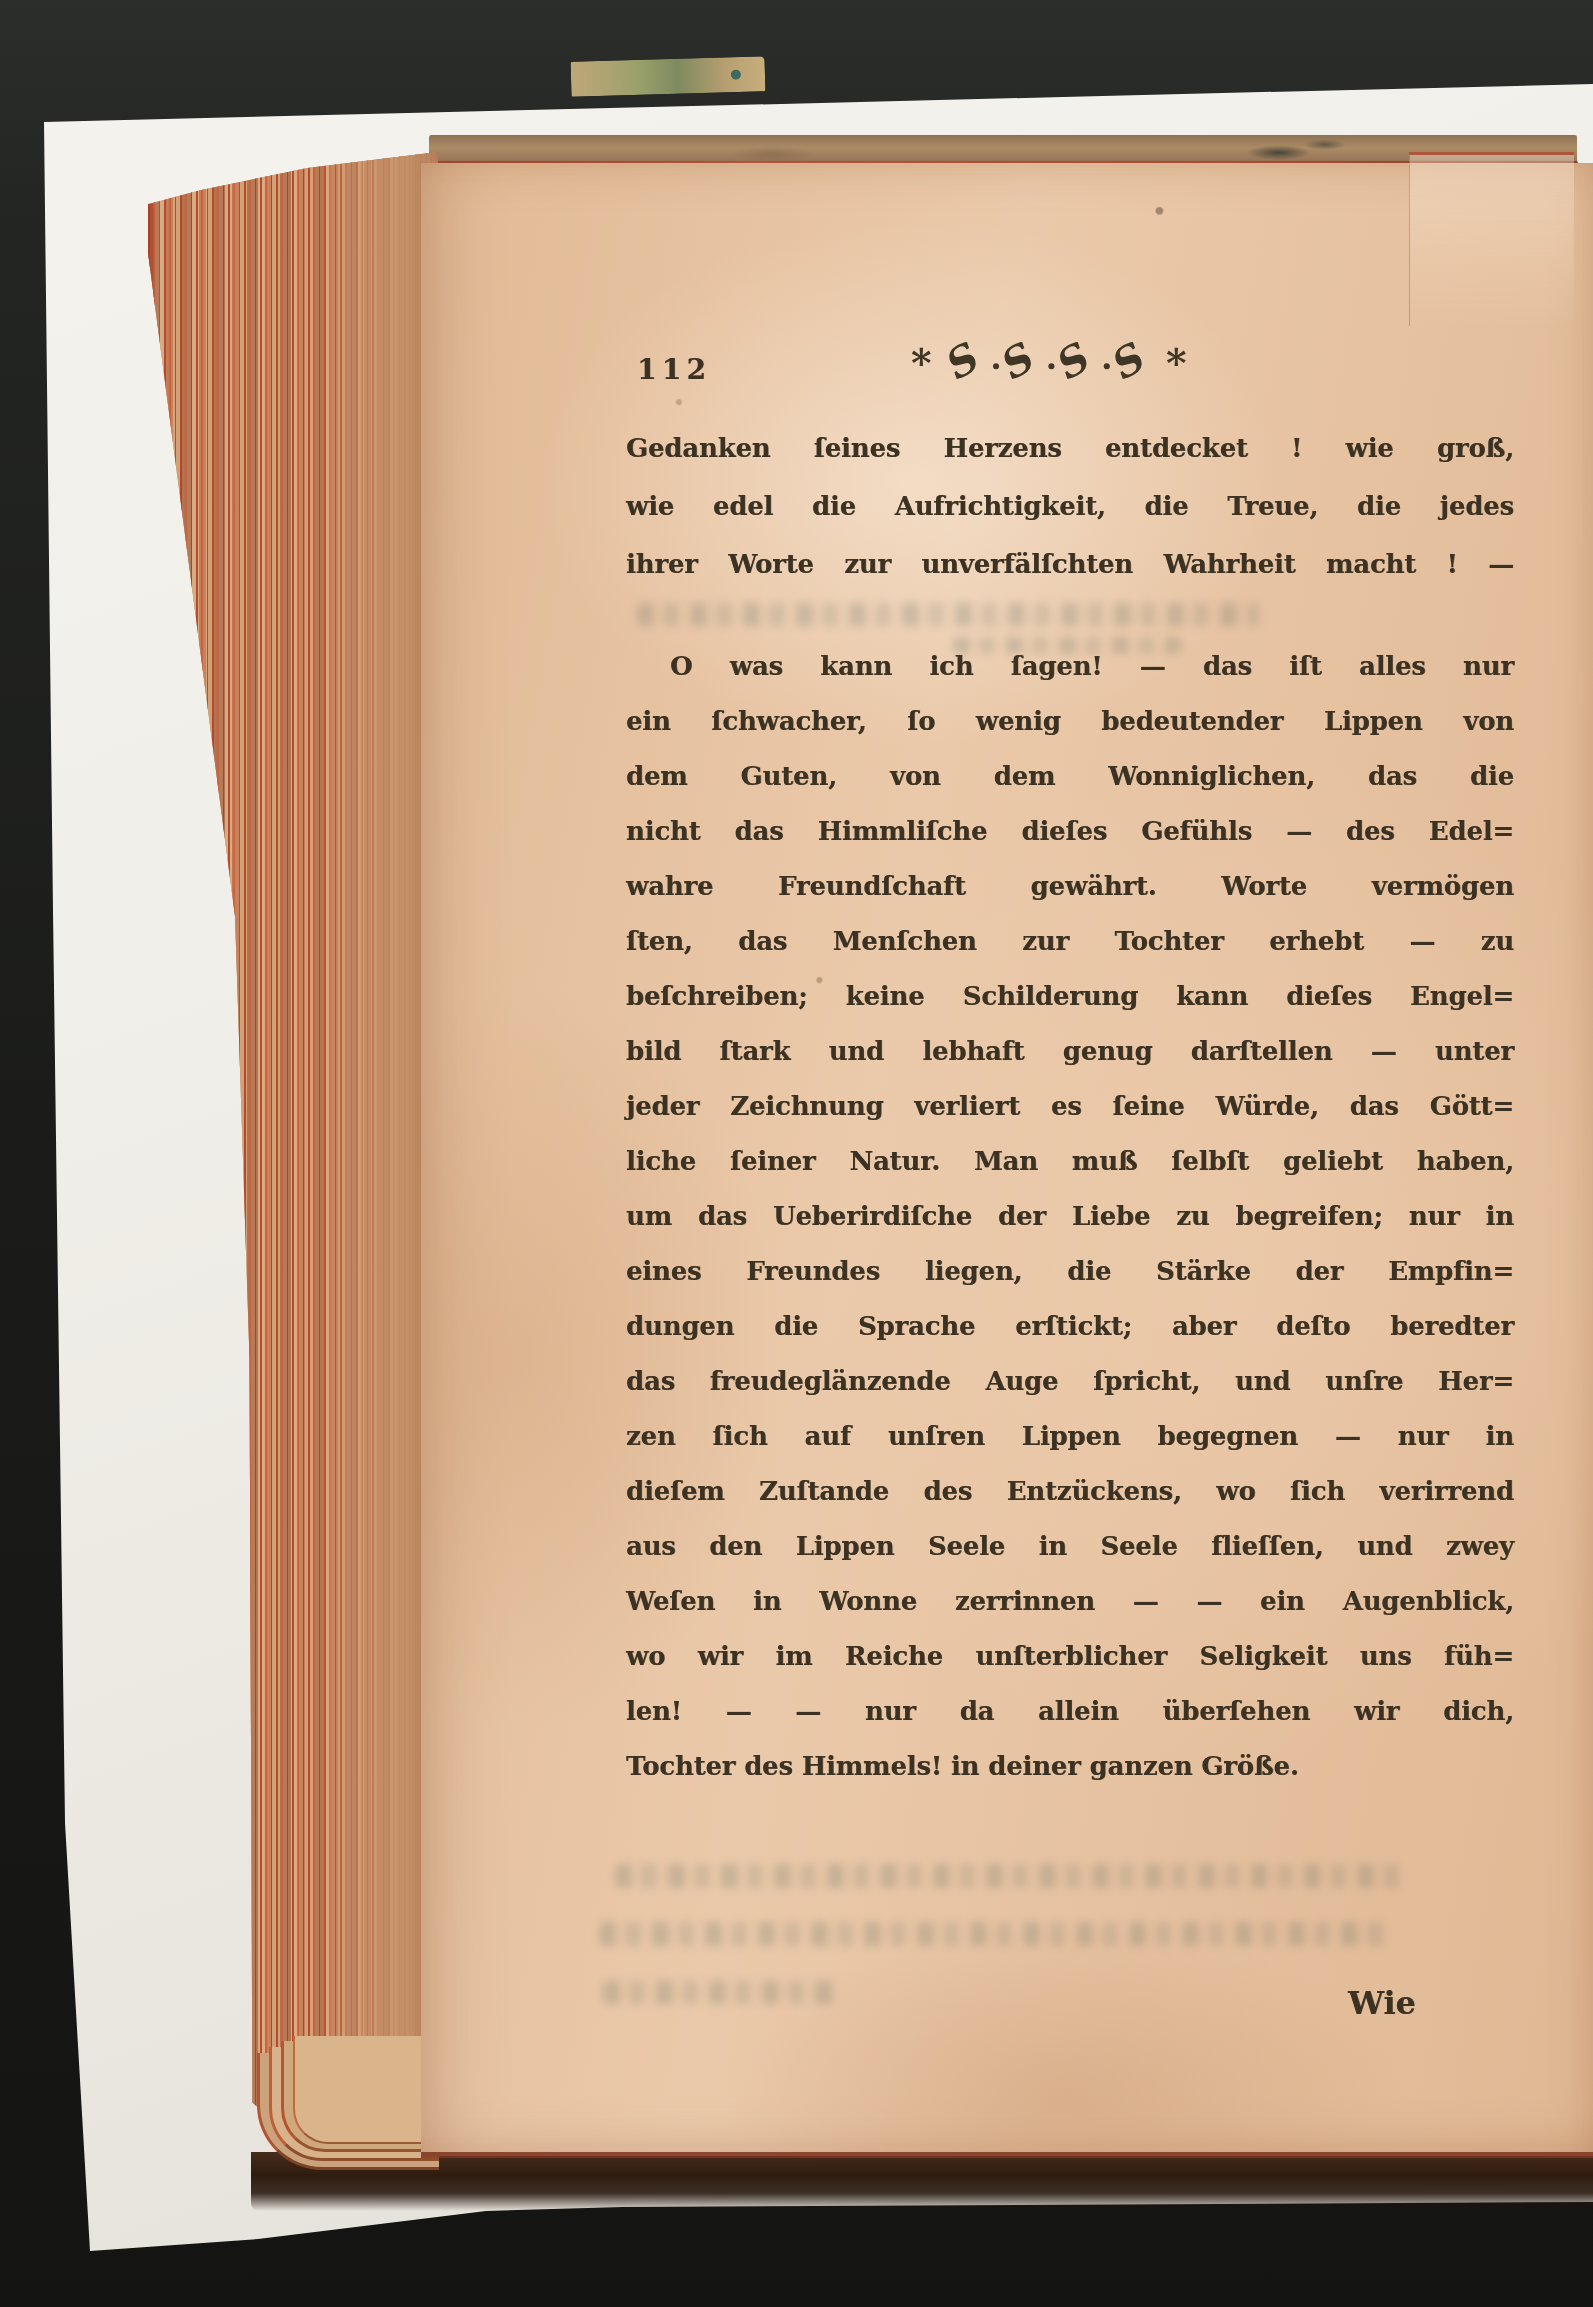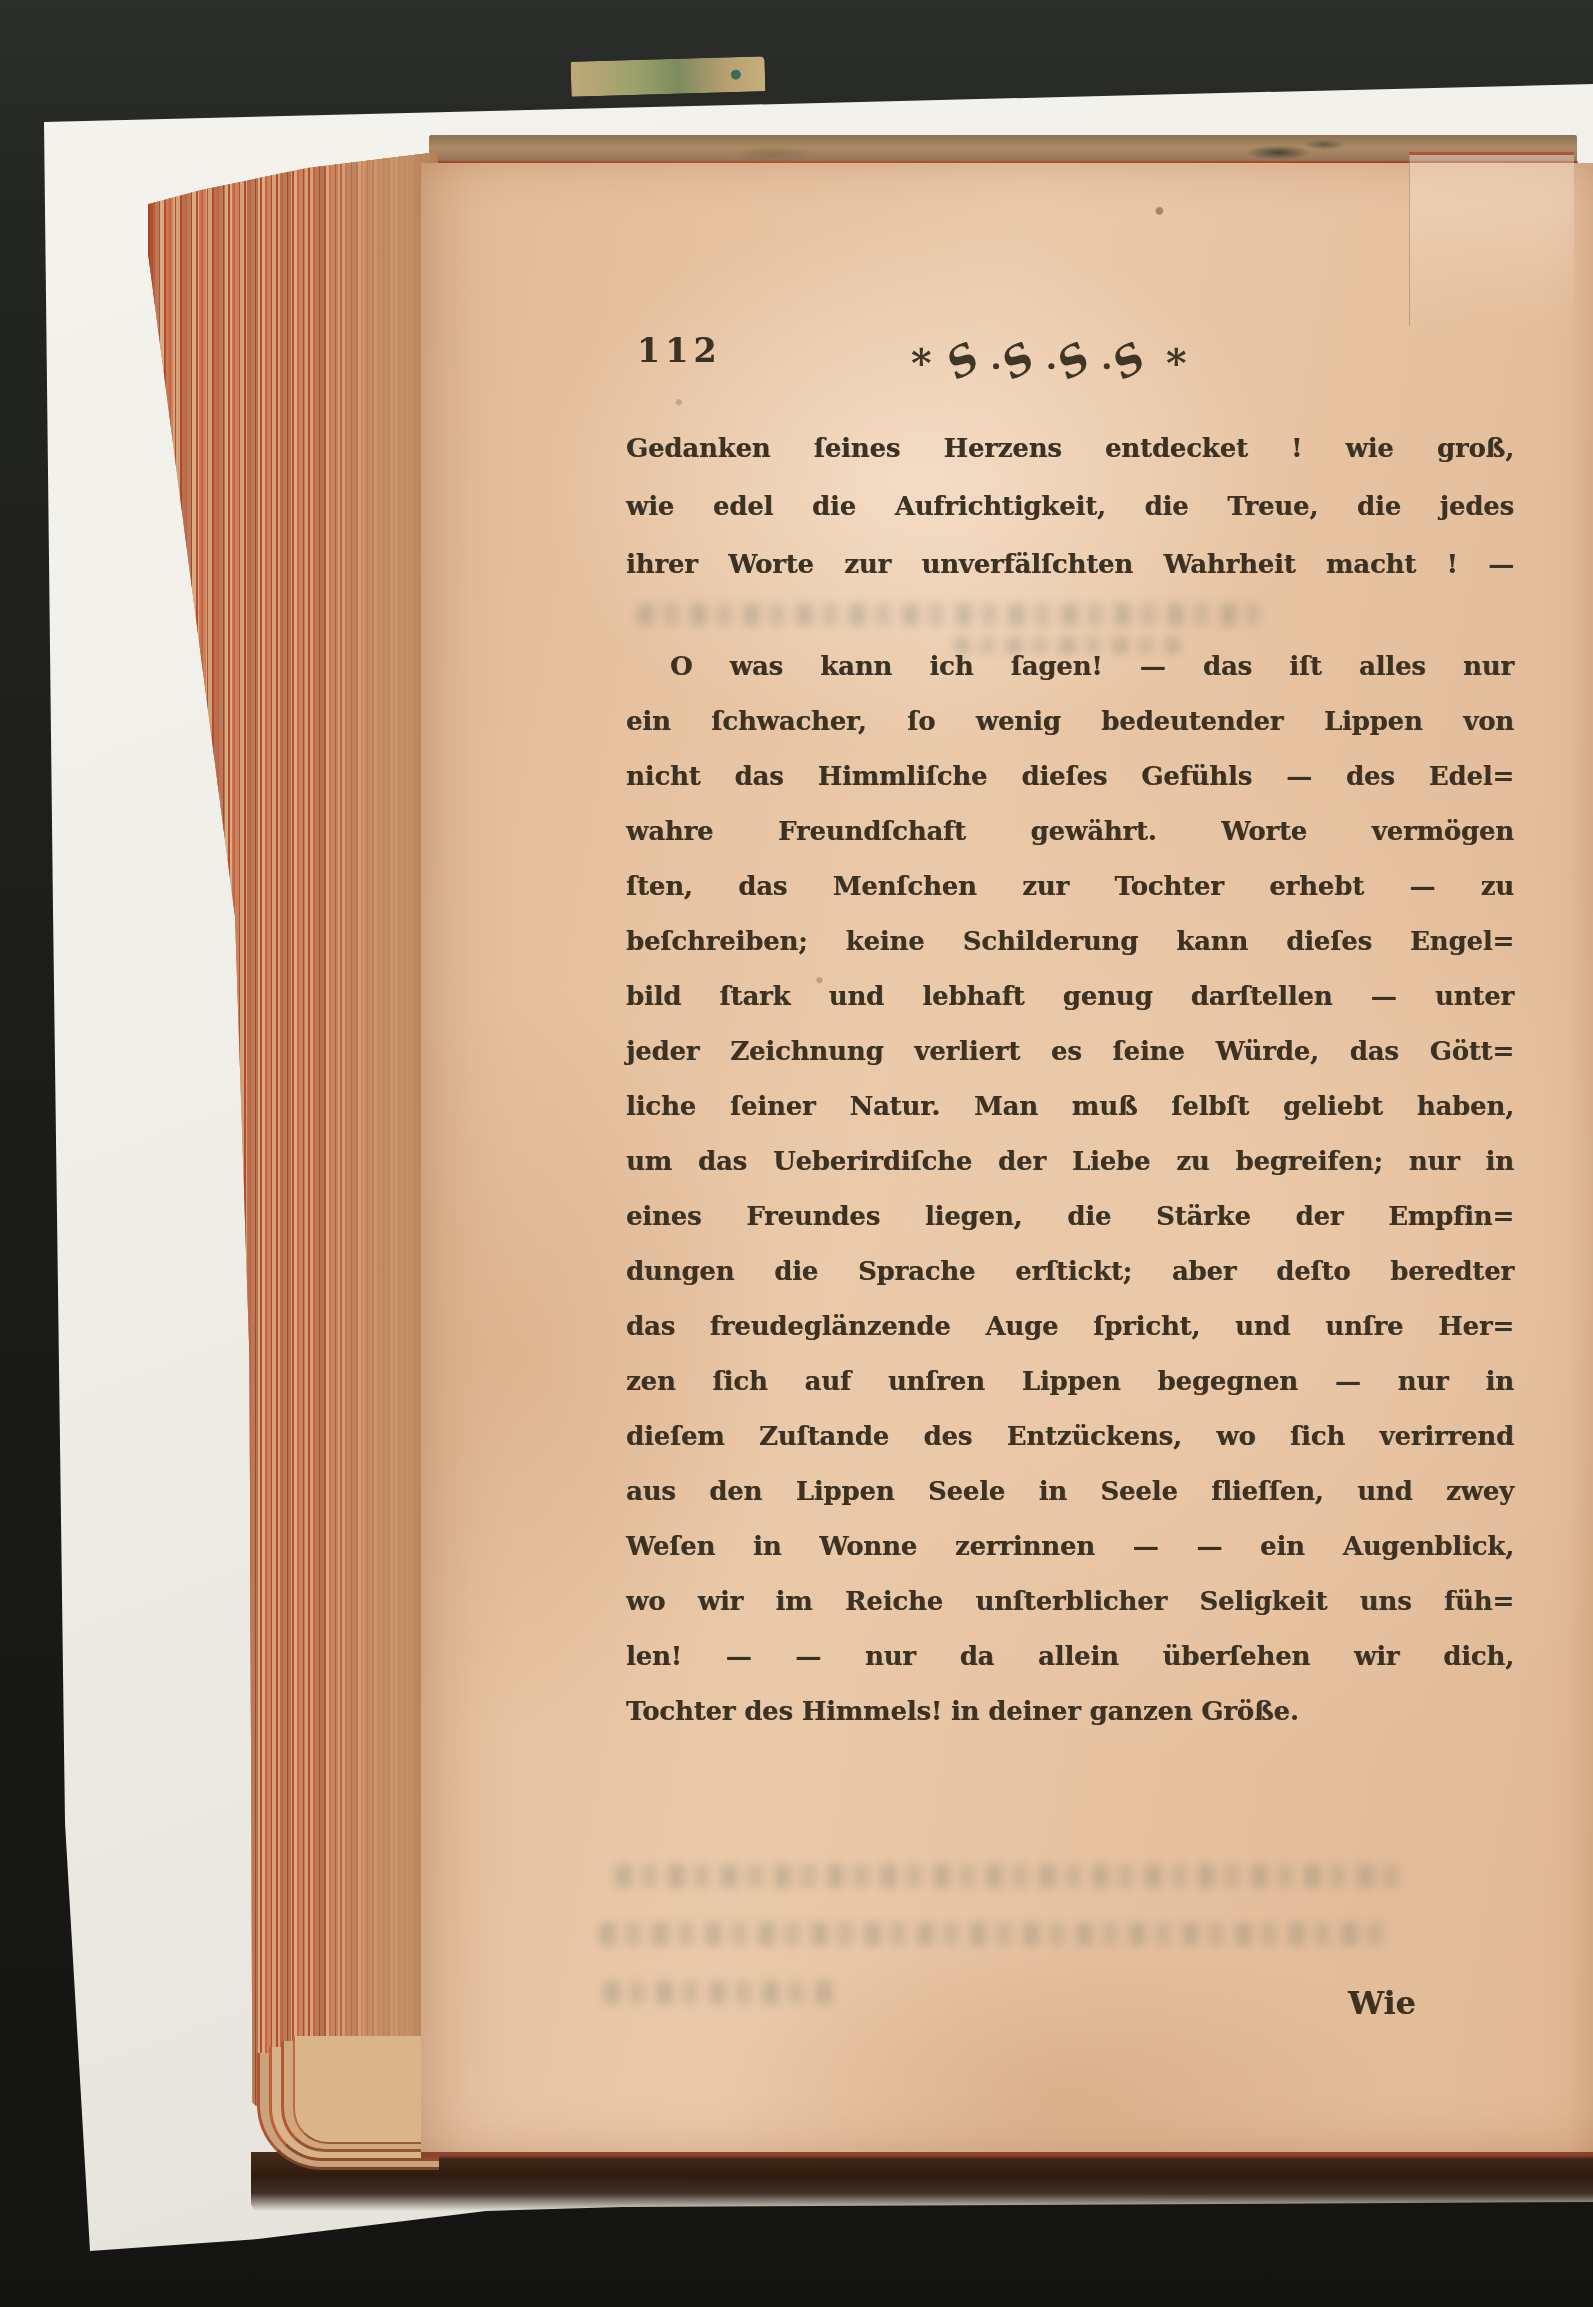--- a/index.html
+++ b/index.html
@@ -76,21 +76,21 @@
   .page::after{
     content:"";position:absolute;left:0;right:0;bottom:-1.5px;height:5.3px;background:#7e3420;opacity:.85;
   }
   .seam{
     position:absolute;left:988px;top:-10.6px;width:164px;height:171px;
     border-left:1.5px solid rgba(130,75,50,.35);border-top:3.8px solid rgba(178,72,44,.75);
     background:linear-gradient(180deg, rgba(252,235,218,.4), rgba(252,235,218,.15) 60%, transparent);
   }
   
   .ink{color:#3b3223;font-weight:700;text-shadow:0.4px 0.4px 0.5px rgba(50,40,22,.55);}
-  .pagenum{position:absolute;left:216px;top:168px;font-size:33px;letter-spacing:5.3px;}
+  .pagenum{position:absolute;left:216px;top:190px;font-size:28px;letter-spacing:5.3px;}
   .ornament{position:absolute;left:490px;top:179px;width:296px;height:44px;}
   .para{position:absolute;left:205px;width:888px;}
   .para1{top:256px;}
   .para2{top:476px;}
   .line{
     width:888px;height:58px;line-height:58px;font-size:26px;letter-spacing:-0.2px;
     text-align:justify;text-align-last:justify;white-space:nowrap;box-sizing:border-box;
   }
   .para2 .line{height:55px;line-height:55px;}
   .line.indent{padding-left:44px;}
@@ -146,20 +146,21 @@
 
     <div class="para para1">
       <div class="line ink">Gedanken ſeines Herzens entdecket ! wie groß,</div>
       <div class="line ink">wie edel die Aufrichtigkeit, die Treue, die jedes</div>
       <div class="line ink">ihrer Worte zur unverfälſchten Wahrheit macht ! —</div>
     </div>
 
     <div class="para para2">
       <div class="line ink indent">O was kann ich ſagen! — das iſt alles nur</div>
       <div class="line ink">ein ſchwacher, ſo wenig bedeutender Lippen von</div>
+      <div class="line ink">dem Guten, von dem Wonniglichen, das die</div>
       <div class="line ink">nicht das Himmliſche dieſes Gefühls — des Edel=</div>
       <div class="line ink">wahre Freundſchaft gewährt. Worte vermögen</div>
       <div class="line ink">ſten, das Menſchen zur Tochter erhebt — zu</div>
       <div class="line ink">beſchreiben; keine Schilderung kann dieſes Engel=</div>
       <div class="line ink">bild ſtark und lebhaft genug darſtellen — unter</div>
       <div class="line ink">jeder Zeichnung verliert es ſeine Würde, das Gött=</div>
       <div class="line ink">liche ſeiner Natur. Man muß ſelbſt geliebt haben,</div>
       <div class="line ink">um das Ueberirdiſche der Liebe zu begreifen; nur in</div>
       <div class="line ink">eines Freundes liegen, die Stärke der Empfin=</div>
       <div class="line ink">dungen die Sprache erſtickt; aber deſto beredter</div>

